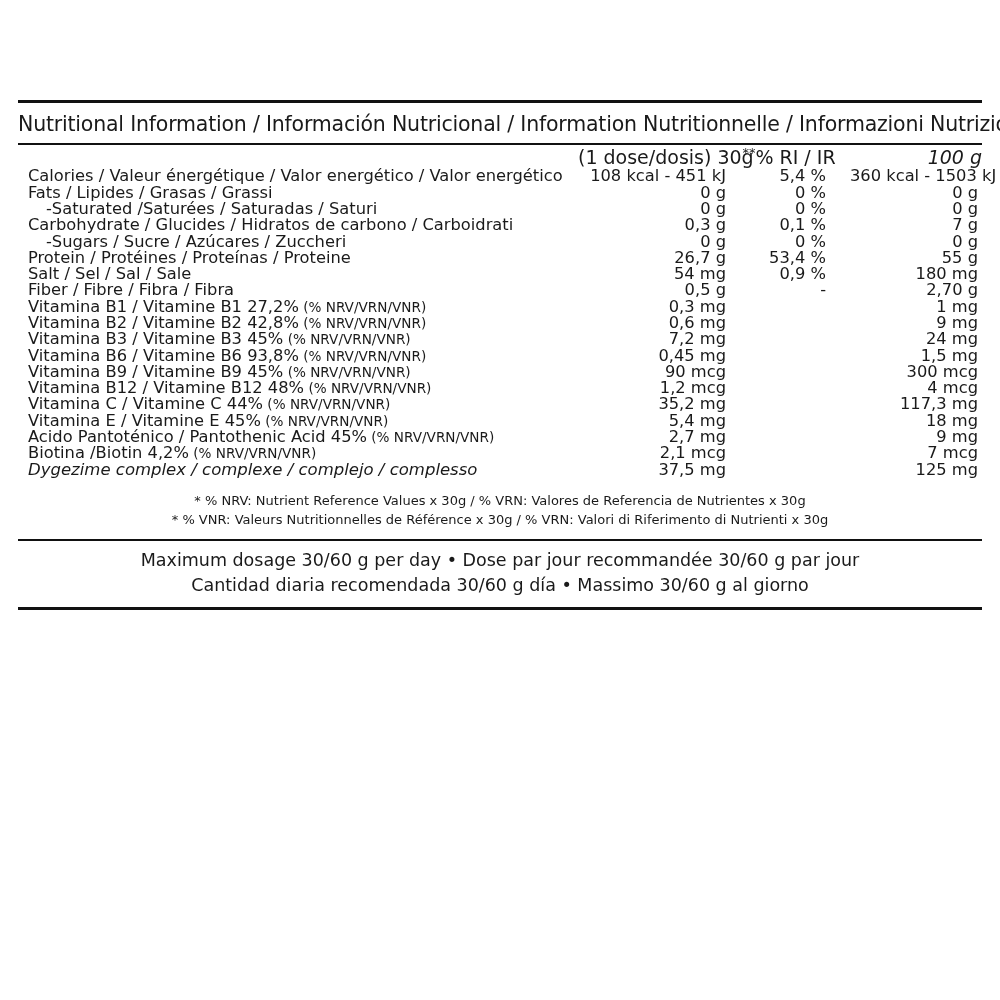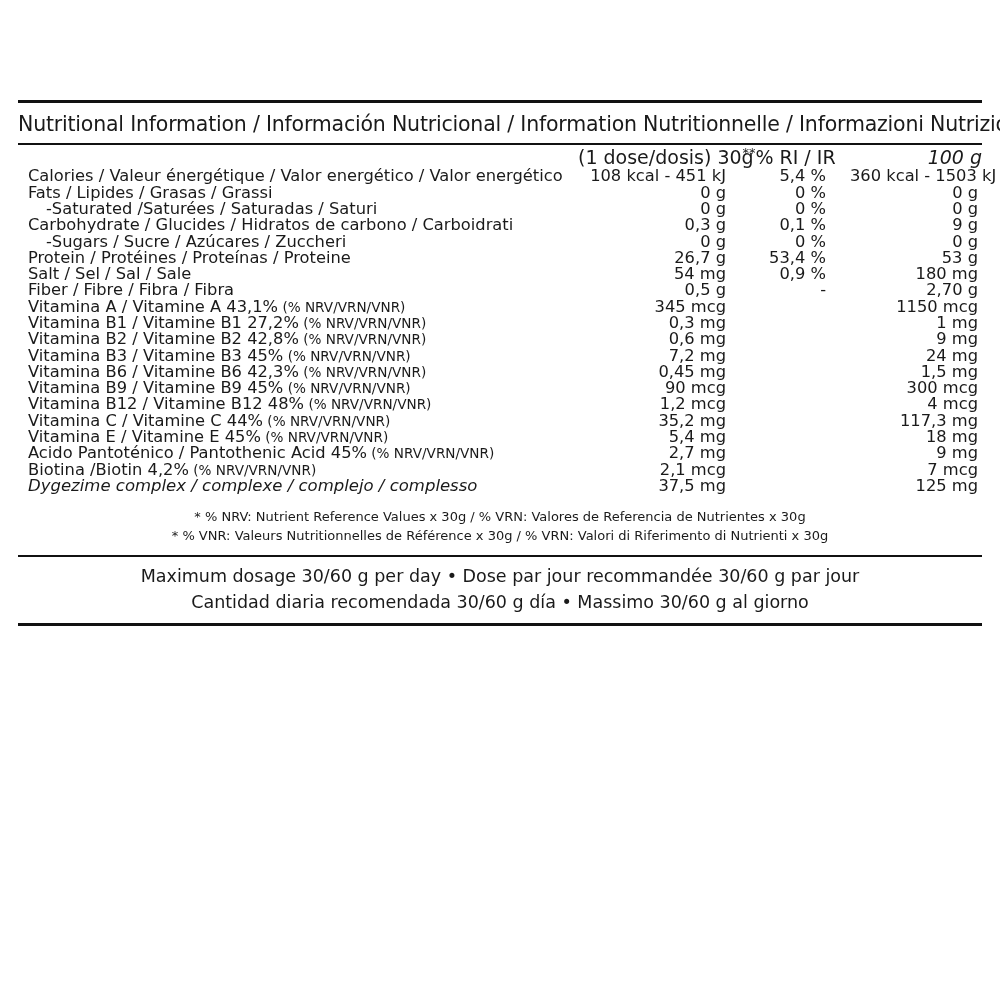--- a/index.html
+++ b/index.html
@@ -137,72 +137,66 @@
         <tr class="row">
           <td class="name indent"><span>-Saturated /Saturées / Saturadas / Saturi</span></td>
           <td class="val">0 g</td>
           <td class="ri">0 %</td>
           <td class="hund">0 g</td>
         </tr>
         <tr class="row">
           <td class="name"><span>Carbohydrate / Glucides / Hidratos de carbono / Carboidrati</span></td>
           <td class="val">0,3 g</td>
           <td class="ri">0,1 %</td>
-          <td class="hund">9 g</td>
+          <td class="hund">7 g</td>
         </tr>
         <tr class="row">
           <td class="name indent"><span>-Sugars / Sucre / Azúcares / Zuccheri</span></td>
           <td class="val">0 g</td>
           <td class="ri">0 %</td>
           <td class="hund">0 g</td>
         </tr>
         <tr class="row">
           <td class="name"><span>Protein / Protéines / Proteínas / Proteine</span></td>
           <td class="val">26,7 g</td>
           <td class="ri">53,4 %</td>
-          <td class="hund">53 g</td>
+          <td class="hund">55 g</td>
         </tr>
         <tr class="row">
           <td class="name"><span>Salt / Sel / Sal / Sale</span></td>
           <td class="val">54 mg</td>
           <td class="ri">0,9 %</td>
           <td class="hund">180 mg</td>
         </tr>
         <tr class="row">
           <td class="name"><span>Fiber / Fibre / Fibra / Fibra</span></td>
           <td class="val">0,5 g</td>
           <td class="ri">-</td>
           <td class="hund">2,70 g</td>
         </tr>
         <tr class="row">
-          <td class="name"><span>Vitamina A / Vitamine A 43,1%</span><span class="small-pct"> (% NRV/VRN/VNR)</span></td>
-          <td class="val">345 mcg</td>
-          <td class="ri"></td>
-          <td class="hund">1150 mcg</td>
-        </tr>
-        <tr class="row">
           <td class="name"><span>Vitamina B1 / Vitamine B1 27,2%</span><span class="small-pct"> (% NRV/VRN/VNR)</span></td>
           <td class="val">0,3 mg</td>
           <td class="ri"></td>
           <td class="hund">1 mg</td>
         </tr>
         <tr class="row">
           <td class="name"><span>Vitamina B2 / Vitamine B2 42,8%</span><span class="small-pct"> (% NRV/VRN/VNR)</span></td>
           <td class="val">0,6 mg</td>
           <td class="ri"></td>
           <td class="hund">9 mg</td>
         </tr>
         <tr class="row">
           <td class="name"><span>Vitamina B3 / Vitamine B3 45%</span><span class="small-pct"> (% NRV/VRN/VNR)</span></td>
           <td class="val">7,2 mg</td>
           <td class="ri"></td>
           <td class="hund">24 mg</td>
         </tr>
         <tr class="row">
-          <td class="name"><span>Vitamina B6 / Vitamine B6  42,3%</span><span class="small-pct"> (% NRV/VRN/VNR)</span></td>
+          <td class="name"><span>Vitamina B6 / Vitamine B6  93,8%</span><span class="small-pct"> (% NRV/VRN/VNR)</span></td>
           <td class="val">0,45 mg</td>
           <td class="ri"></td>
           <td class="hund">1,5 mg</td>
         </tr>
         <tr class="row">
           <td class="name"><span>Vitamina B9 / Vitamine B9 45%</span><span class="small-pct"> (% NRV/VRN/VNR)</span></td>
           <td class="val">90 mcg</td>
           <td class="ri"></td>
           <td class="hund">300 mcg</td>
         </tr>

